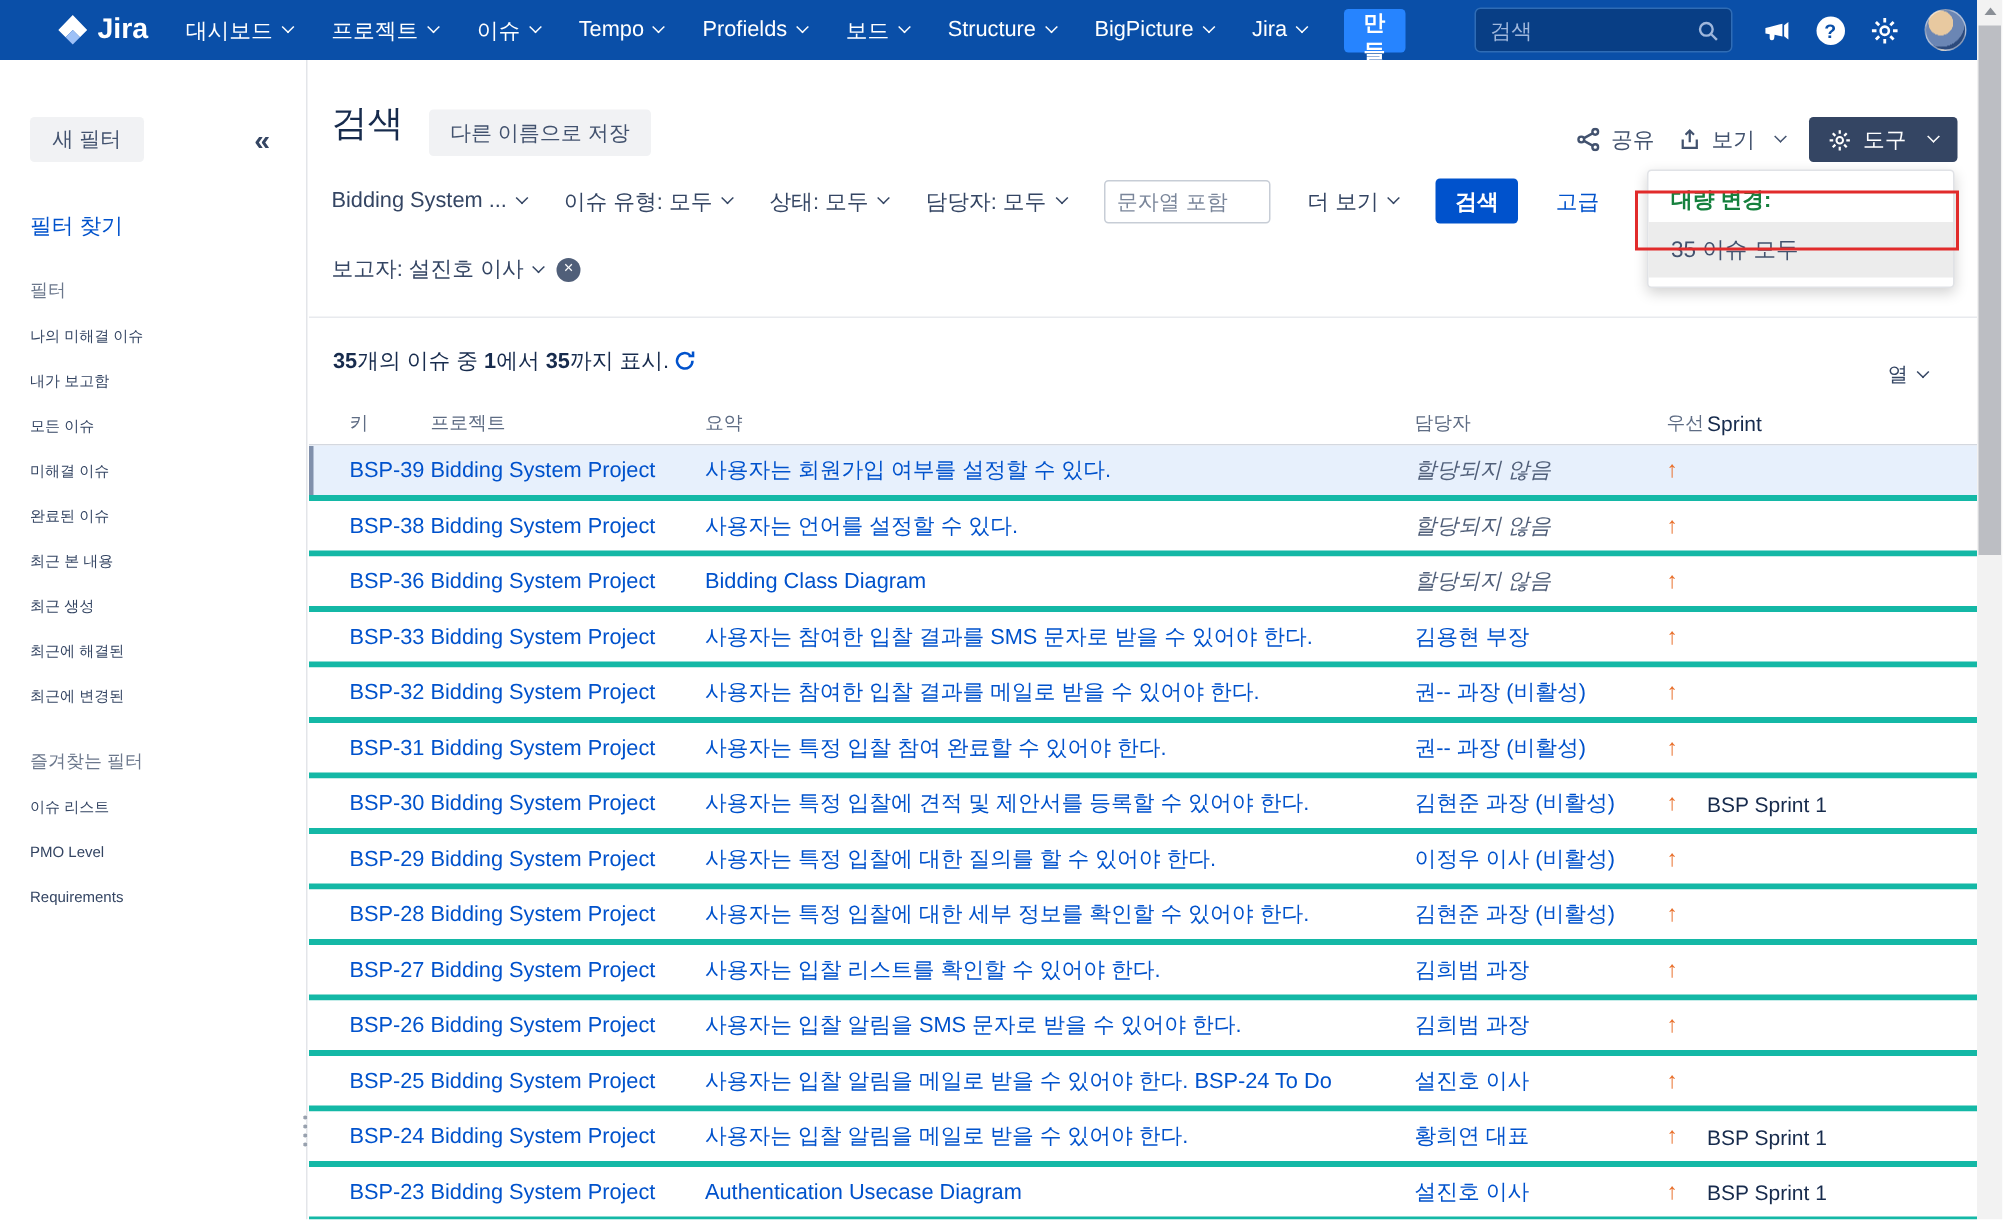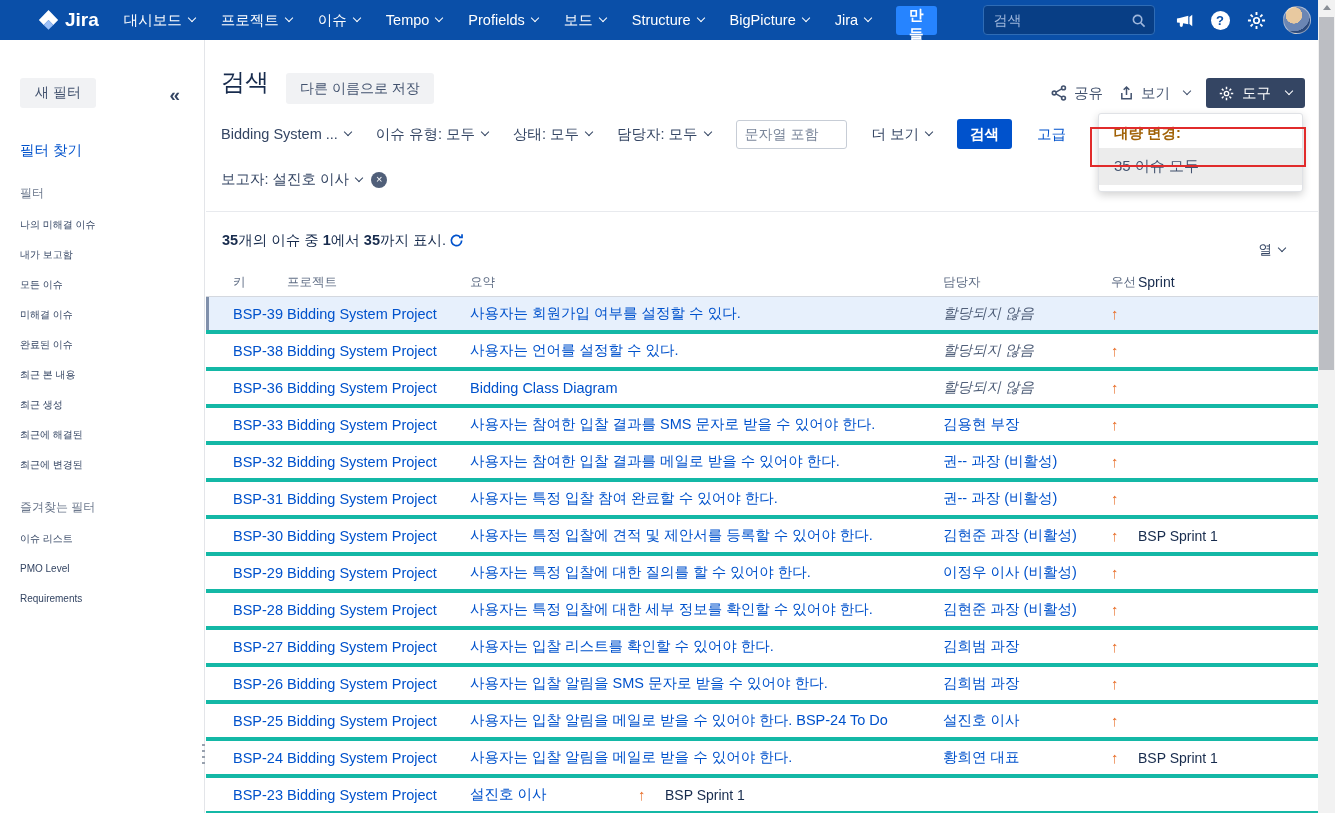--- a/index.html
+++ b/index.html
@@ -84,21 +84,21 @@
   .c-project { width:183px; flex:none; }
   .c-summary { flex:1; min-width:0; white-space:nowrap; overflow:hidden; }
   .c-assignee { width:168px; flex:none; white-space:nowrap; overflow:hidden; }
   .c-priority { width:27px; flex:none; }
   .c-sprint { width:180px; flex:none; color:#172b4d; font-size:14px; }
   .unassigned { font-style:italic; color:#505f79 !important; }
   .pri { color:#e9702c; font-weight:bold; font-size:15px; }
 
   
   .tools-menu { position:absolute; top:73px; right:15px; width:205px; background:#fff; border:1px solid #e0e2e6; border-radius:3px; box-shadow:0 3px 9px rgba(0,0,0,.18); z-index:20; padding:4px 0 6px; }
-  .menu-label { font-weight:bold; color:#a16207; font-size:14.5px; padding:6px 15px 5px; }
+  .menu-label { font-weight:bold; color:#15803d; font-size:14.5px; padding:6px 15px 5px; }
   .menu-item { background:#ececec; color:#42526e; font-size:15px; padding:9px 15px; cursor:pointer; }
   .red-box { position:absolute; top:87px; right:12px; width:216px; height:40px; border:2px solid #e12b2b; z-index:21; pointer-events:none; }
 </style>
 </head>
 <body>
 
 <nav class="topnav">
   <span class="hamburger"></span>
   <span class="logo">
     <svg width="21" height="21" viewBox="0 0 24 24">
@@ -421,20 +421,21 @@
           <span class="c-project"><a>Bidding System Project</a></span>
           <span class="c-summary"><a>사용자는 입찰 알림을 메일로 받을 수 있어야 한다.</a></span>
           <span class="c-assignee"><a>황희연 대표</a></span>
           <span class="c-priority"><span class="pri">↑</span></span>
           <span class="c-sprint">BSP Sprint 1</span>
         </div>
 
         <div class="t-row">
           <span class="c-key"><a>BSP-23</a></span>
           <span class="c-project"><a>Bidding System Project</a></span>
+          <span class="c-summary"><a>Authentication Usecase Diagram</a></span>
           <span class="c-assignee"><a>설진호 이사</a></span>
           <span class="c-priority"><span class="pri">↑</span></span>
           <span class="c-sprint">BSP Sprint 1</span>
         </div>
       </div>
   </div>
 
   <div class="tools-menu">
     <div class="menu-label">대량 변경:</div>
     <div class="menu-item">35 이슈 모두</div>

